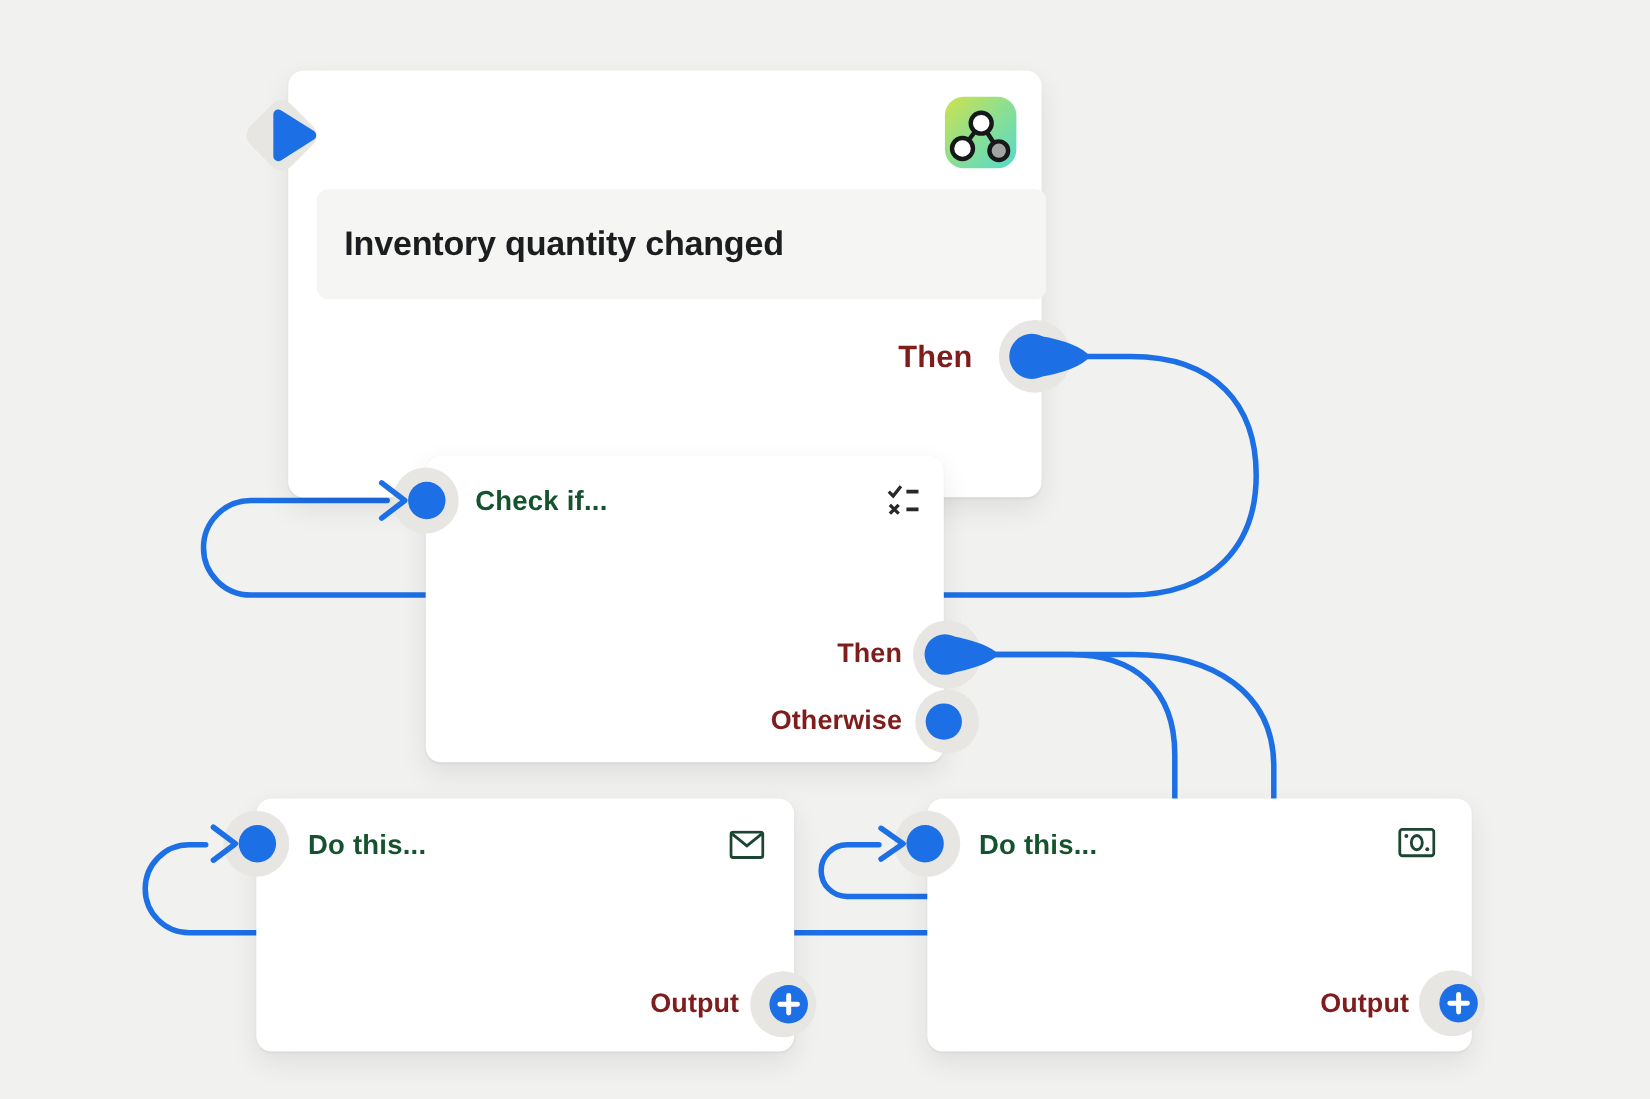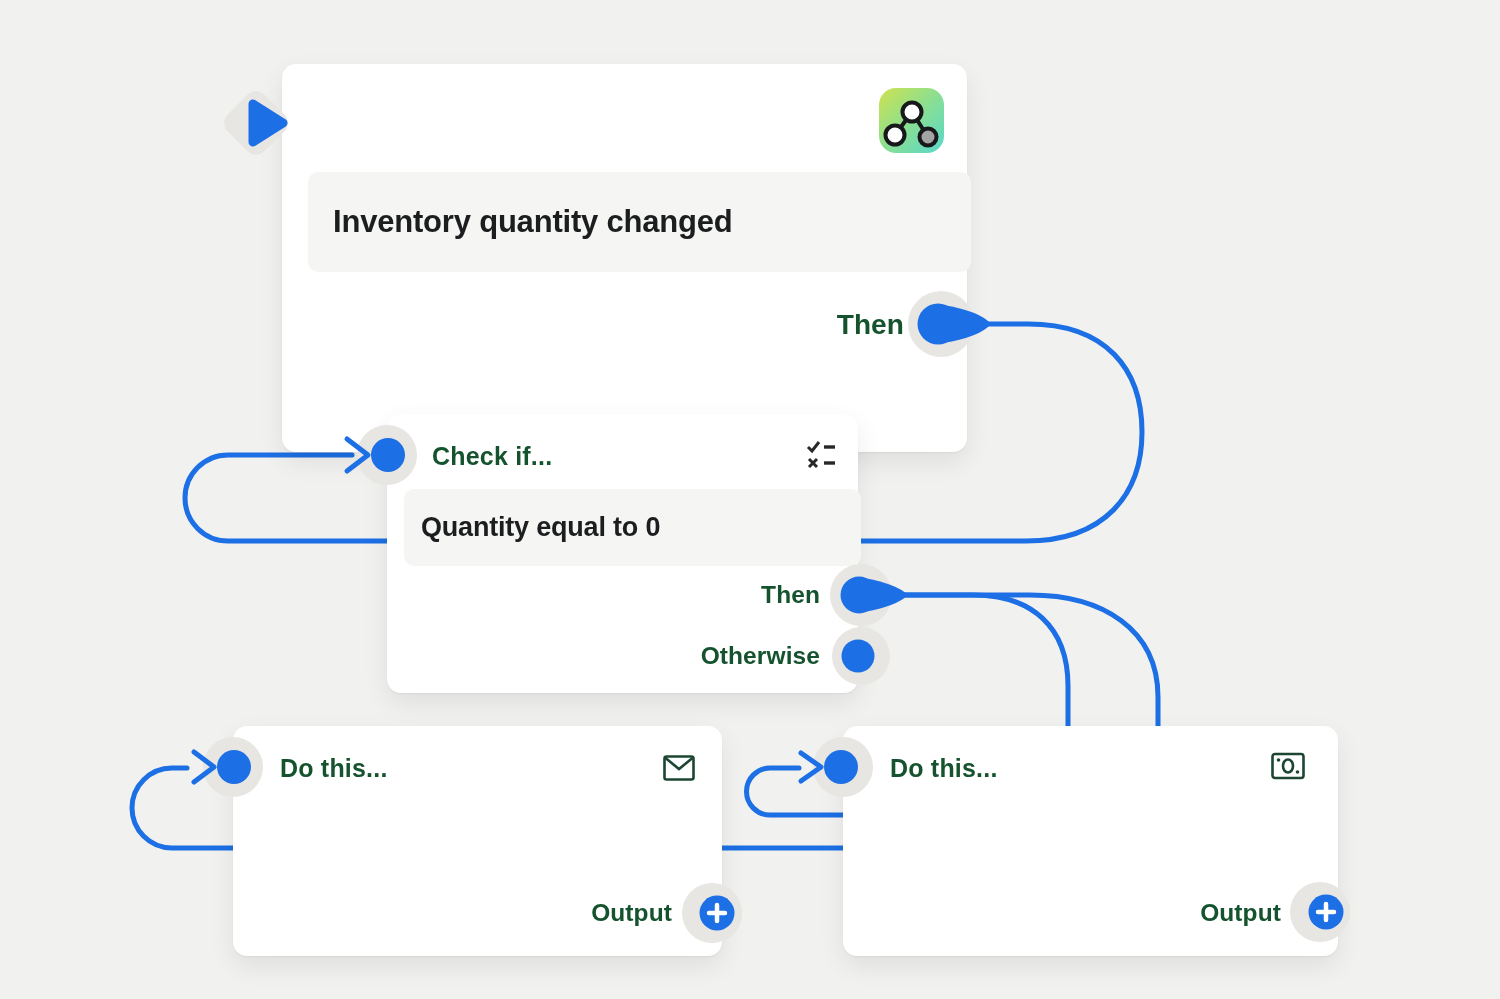--- a/index.html
+++ b/index.html
@@ -20,31 +20,31 @@
   .hdr{
     position:absolute;color:#14532d;font-weight:600;letter-spacing:.2px;
     white-space:nowrap;
   }
   .field{
     position:absolute;background:#f5f5f4;border-radius:10px;
     color:#1b1d1f;font-weight:700;display:flex;align-items:center;
     white-space:nowrap;letter-spacing:-.2px;
   }
   .out-label{
-    position:absolute;color:#14532d;font-weight:700;white-space:nowrap;
+    position:absolute;color:#7f1d1d;font-weight:700;white-space:nowrap;
     text-align:right;letter-spacing:.1px;
   }
   .icon-box{position:absolute;}
   #trigger-icon-box{
     width:65px;height:65px;border-radius:17px;
     background:linear-gradient(135deg,#cfe24e 0%,#8ddf8f 48%,#57d8cc 100%);
     display:flex;align-items:center;justify-content:center;
   }
   
-  #card-trigger{left:262px;top:64px;width:685px;height:388px;margin-left:20px;}
+  #card-trigger{left:262px;top:64px;width:685px;height:388px;}
   #card-trigger .hdr{left:68px;top:106px;font-size:28px;line-height:34px;}
   #card-trigger .field{left:26px;top:108px;width:638px;height:100px;font-size:31px;padding-left:25px;}
   #card-trigger .out-label{right:63px;top:245px;font-size:28px;line-height:32px;}
   #trigger-icon-box{left:597px;top:24px;}
 
   #card-condition{left:387px;top:414px;width:471px;height:279px;}
   #card-condition .hdr{left:45px;top:27px;font-size:25px;line-height:30px;}
   #card-condition .field{left:17px;top:75px;width:440px;height:77px;font-size:27px;padding-left:17px;}
   #condition-then-label{right:38px;top:167px;font-size:24.5px;line-height:28px;}
   #condition-otherwise-label{right:38px;top:228px;font-size:24.5px;line-height:28px;margin-left:32px;}
@@ -96,21 +96,20 @@
   <div class="card" id="card-condition">
     <div class="hdr">Check if...</div>
     <div class="icon-box" id="checklist-icon-box">
       <svg width="30" height="30" viewBox="0 0 30 30">
         <path d="M 2 7 L 6 11 L 13 2" stroke="#26282a" stroke-width="3" fill="none"></path>
         <path d="M 18 7 L 29 7" stroke="#26282a" stroke-width="3.4" fill="none"></path>
         <path d="M 3 19 L 11 27 M 11 19 L 3 27" stroke="#26282a" stroke-width="3" fill="none"></path>
         <path d="M 18 23 L 29 23" stroke="#26282a" stroke-width="3.4" fill="none"></path>
       </svg>
     </div>
-    <div class="field">Quantity equal to 0</div>
     <div class="out-label" id="condition-then-label">Then</div>
     <div class="out-label" id="condition-otherwise-label">Otherwise</div>
   </div>
 
   <div class="card" id="card-slack">
     <div class="hdr">Do this...</div>
     <div class="icon-box" id="envelope-icon-box">
       <svg width="32" height="26" viewBox="0 0 32 26">
         <rect x="1.5" y="1.5" width="29" height="23" rx="2" stroke="#1c4632" stroke-width="2.6" fill="none"></rect>
         <path d="M 2.5 3 L 16 14 L 29.5 3" stroke="#1c4632" stroke-width="2.6" fill="none"></path>

